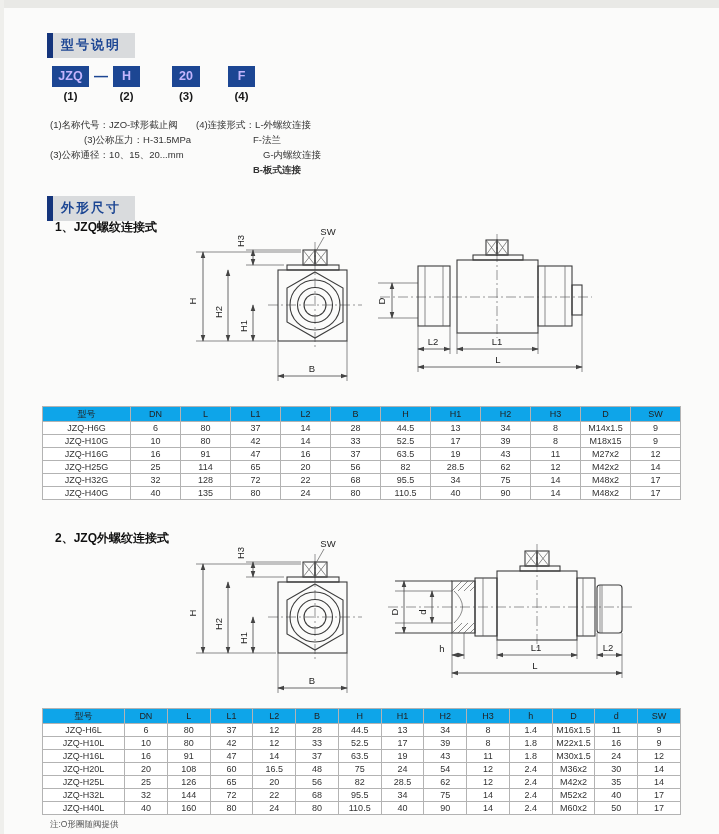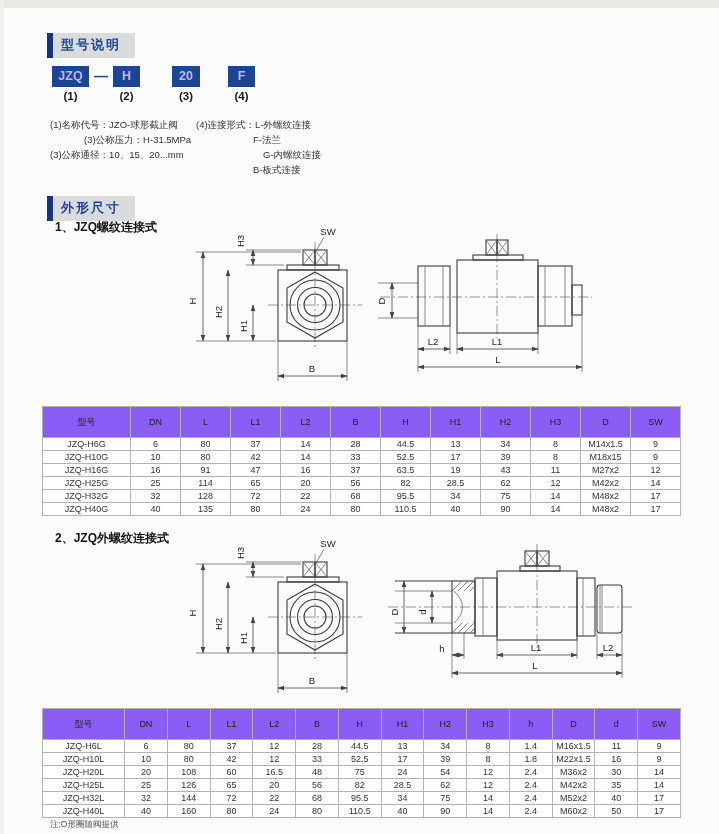--- a/index.html
+++ b/index.html
@@ -59,21 +59,21 @@
 
   .tblwrap { position:absolute; left:42px; width:639px; }
   #t1wrap { top:406px; }
   #t2wrap { top:708px; }
   table.dim-table { border-collapse:collapse; width:100%; table-layout:fixed; background:#fff; }
   table.dim-table th, table.dim-table td {
     border:1px solid #b3b3b3;
     font-size:9px; text-align:center; vertical-align:middle;
     height:13px; padding:0 1px; color:#333; overflow:hidden; white-space:nowrap;
   }
-  table.dim-table th { background:#8b5cf6; font-weight:normal; color:#222; height:31px; }
+  table.dim-table th { background:#0ea5e9; font-weight:normal; color:#222; height:15px; }
   #table1 th:first-child { width:88px; }
   #table2 th:first-child { width:82px; }
 
   #footnote { position:absolute; left:50px; top:819px; font-size:8.5px; color:#555; }
 </style>
 </head>
 <body>
 
 <div class="scan-top"></div>
 <div class="scan-left"></div>
@@ -89,21 +89,21 @@
 <div class="mnum" style="left:113px;width:27px;">(2)</div>
 <div class="mnum" style="left:172px;width:28px;">(3)</div>
 <div class="mnum" style="left:228px;width:27px;">(4)</div>
 
 <div class="note-line" style="left:50px;top:119px;">(1)名称代号：JZO-球形截止阀</div>
 <div class="note-line" style="left:64px;top:134px;margin-left:20px;">(3)公称压力：H-31.5MPa</div>
 <div class="note-line" style="left:50px;top:149px;">(3)公称通径：10、15、20...mm</div>
 <div class="note-line" style="left:196px;top:119px;">(4)连接形式：L-外螺纹连接</div>
 <div class="note-line" style="left:253px;top:134px;">F-法兰</div>
 <div class="note-line" style="left:253px;top:149px;margin-left:10px;">G-内螺纹连接</div>
-<div class="note-line" style="left:253px;top:164px;">B-板式连接</div>
+<div class="note-line" style="left:253px;top:164px;font-weight:bold;">B-板式连接</div>
 
 <div class="badge" id="badge-dims">外形尺寸</div>
 
 <div class="subhead" id="sub1">1、JZQ螺纹连接式</div>
 
 <svg id="svg1" class="drawing" width="460" height="178" viewBox="0 0 460 178">
   <defs>
     <marker id="a1" markerWidth="9" markerHeight="8" refX="8" refY="4" orient="auto-start-reverse">
       <path d="M0,1 L9,4 L0,7 z" fill="#444"></path>
     </marker>
@@ -434,20 +434,36 @@
           <td>52.5</td>
           <td>17</td>
           <td>39</td>
           <td>8</td>
           <td>1.8</td>
           <td>M22x1.5</td>
           <td>16</td>
           <td>9</td>
         </tr>
         <tr>
+          <td>JZQ-H16L</td>
+          <td>16</td>
+          <td>91</td>
+          <td>47</td>
+          <td>14</td>
+          <td>37</td>
+          <td>63.5</td>
+          <td>19</td>
+          <td>43</td>
+          <td>11</td>
+          <td>1.8</td>
+          <td>M30x1.5</td>
+          <td>24</td>
+          <td>12</td>
+        </tr>
+        <tr>
           <td>JZQ-H20L</td>
           <td>20</td>
           <td>108</td>
           <td>60</td>
           <td>16.5</td>
           <td>48</td>
           <td>75</td>
           <td>24</td>
           <td>54</td>
           <td>12</td>

